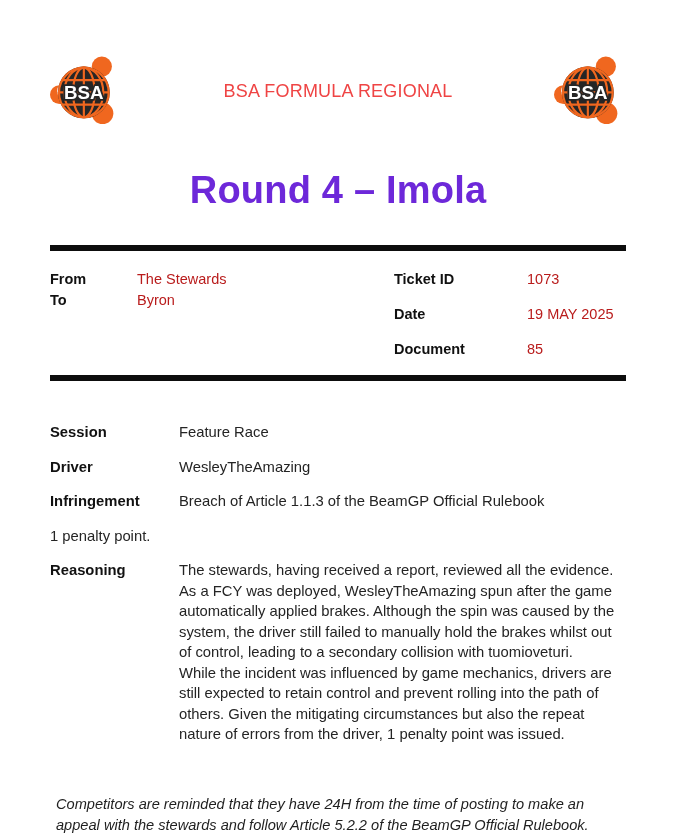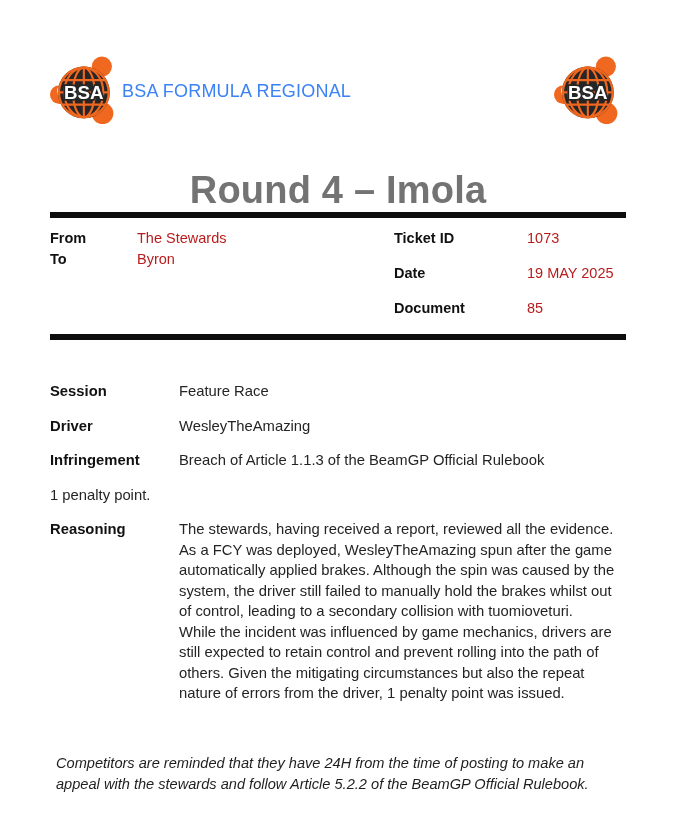--- a/index.html
+++ b/index.html
@@ -29,40 +29,41 @@
   .logo {
     width: 72px;
     height: 72px;
     flex: 0 0 auto;
   }
   .org-title {
     margin: 0;
     font-size: 18px;
     font-weight: 500;
     letter-spacing: 0.2px;
-    color: #3b82f6;
-    text-align: left;
+    color: #ef4444;
+    text-align: center;
     flex: 1;
   }
 
   
   .doc-title {
     margin: 42px 0 0 0;
     text-align: center;
     font-size: 38px;
     font-weight: 700;
-    color: #737373;
+    color: #6d28d9;
     letter-spacing: 0.2px;
   }
 
   
   .meta {
+    margin-top: 33px;
     border-top: 6px solid #0d0d0d;
     border-bottom: 6px solid #0d0d0d;
-    padding: 10px 0 15px 0;
+    padding: 18px 0 15px 0;
     display: flex;
     align-items: flex-start;
   }
   .meta-col { display: flex; flex-direction: column; }
   .meta-col.left  { width: 344px; flex: 0 0 auto; }
   .meta-col.right { flex: 1; gap: 14px; }
   .meta-row {
     display: flex;
     font-size: 14.5px;
     line-height: 21px;

